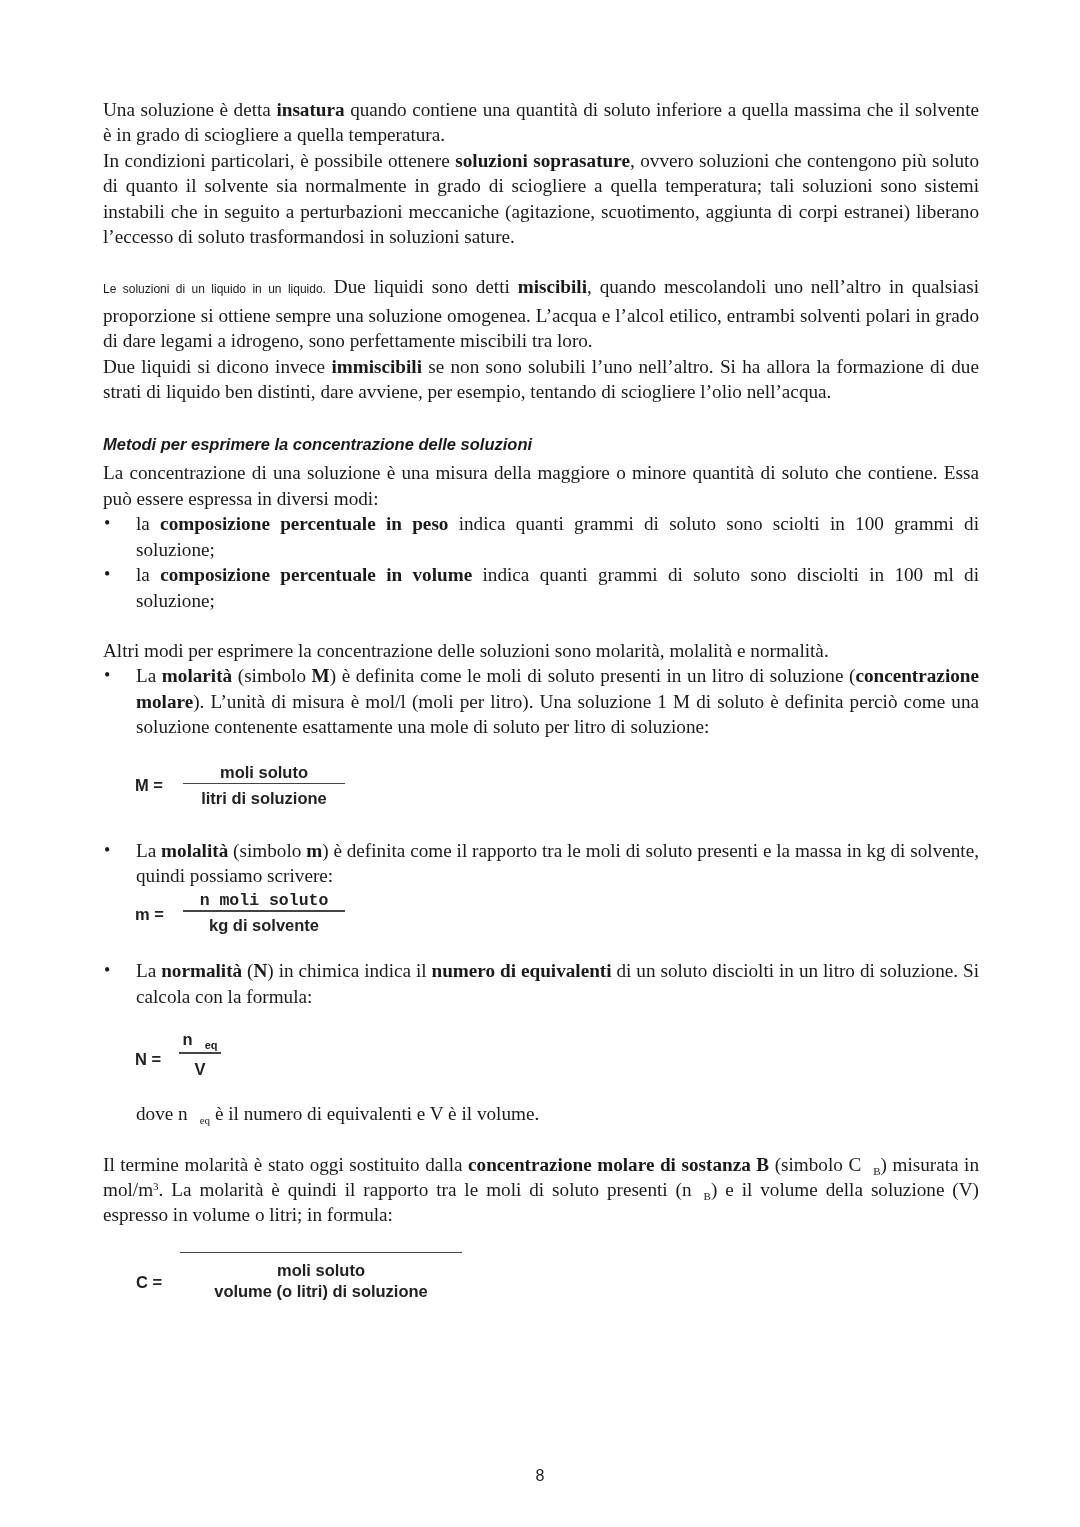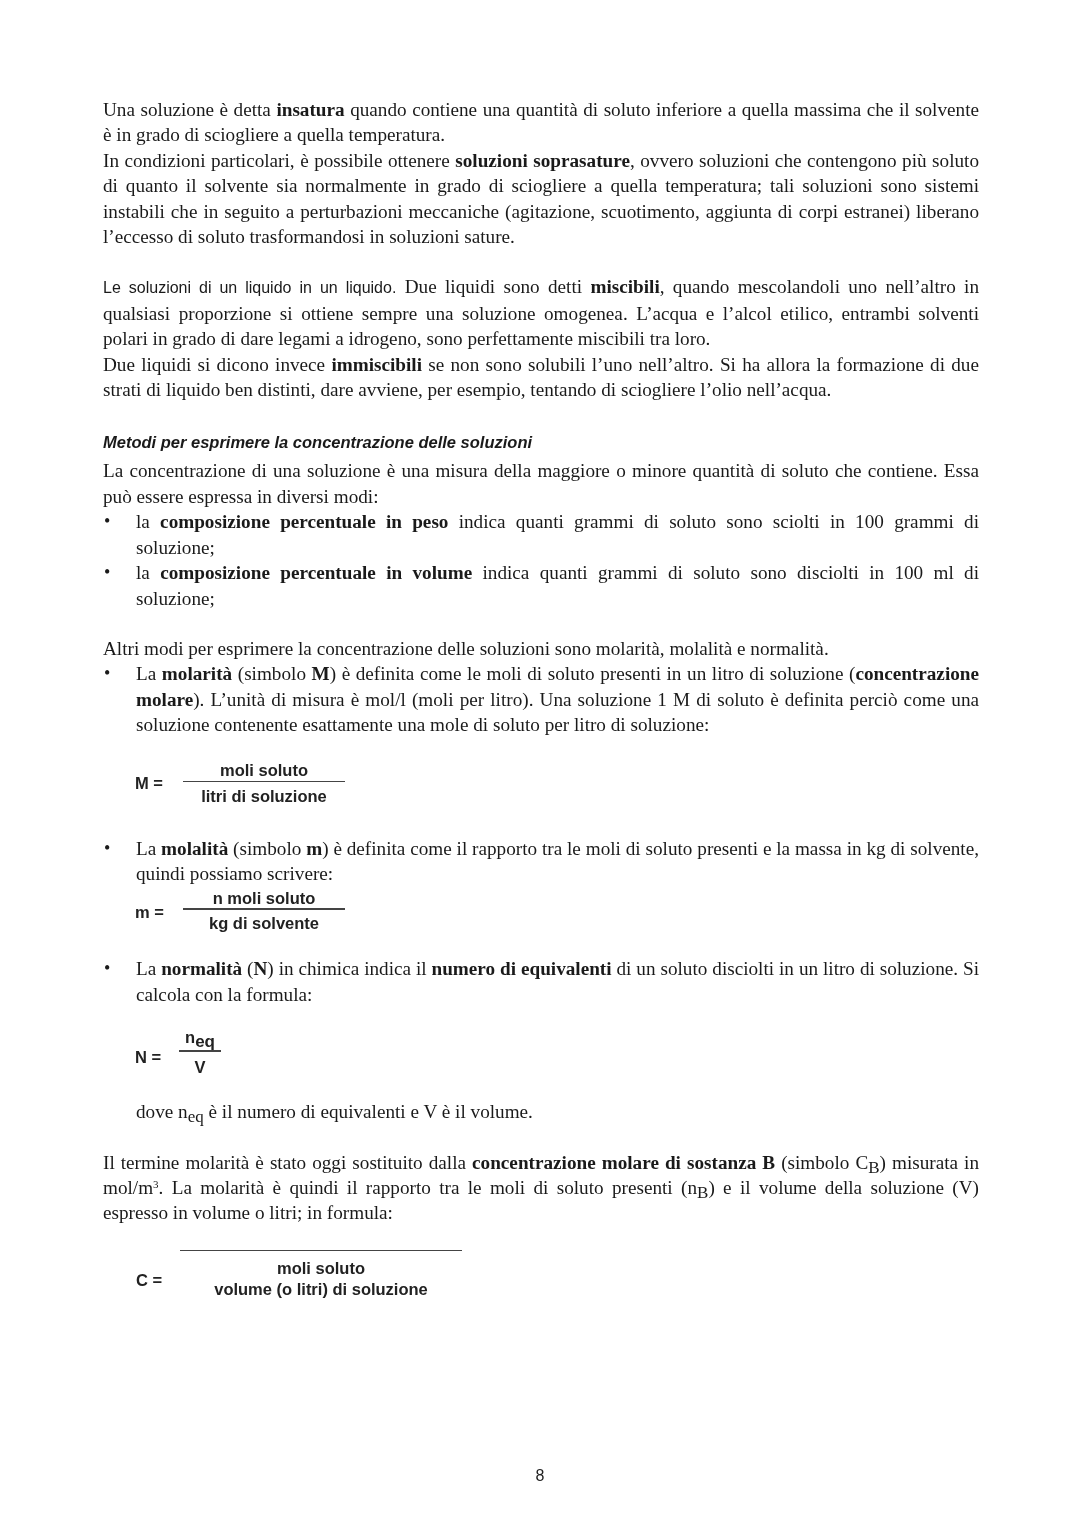--- a/index.html
+++ b/index.html
@@ -6,41 +6,41 @@
     body { width: 1080px; height: 1527px; position: relative; overflow: hidden; }
     .page {
       position: absolute; left: 103px; top: 97px; width: 876px;
       font-family: "Liberation Serif", "DejaVu Serif", serif;
       font-size: 19.2px; line-height: 25.4px; color: #1a1a1a;
       text-align: justify;
     }
     p { margin: 0; }
     b { font-weight: bold; }
     .gap-lg { height: 25px; }
-    .sans-lead { font-family: "Liberation Sans", "DejaVu Sans", sans-serif; font-size: 16px; letter-spacing: 0; }
+    .sans-lead { font-family: "Liberation Sans", "DejaVu Sans", sans-serif; font-size: 12px; letter-spacing: 0; }
     .heading {
       font-family: "Liberation Sans", "DejaVu Sans", sans-serif;
       font-weight: bold; font-size: 16.5px; line-height: 20px;
       margin: 0 0 6px 0; color: #1a1a1a; font-style: italic;
     }
     ul.bullets { list-style: none; margin: 0; padding: 0; }
     ul.bullets li { position: relative; padding-left: 33px; }
     ul.bullets li::before {
       content: "\2022"; position: absolute; left: 1px; top: 0; font-size: 18px;
     }
     .indent { padding-left: 33px; }
     .formula {
       position: relative;
       font-family: "Liberation Sans", "DejaVu Sans", sans-serif;
       font-weight: bold; color: #222; font-size: 16.5px;
     }
     .formula .lhs { position: absolute; }
     .formula .num, .formula .den { position: absolute; text-align: center; }
     .formula .bar { position: absolute; height: 1.5px; background: #444; }
-    sub.s { font-size: 17px; vertical-align: -4px; line-height: 0; }
+    sub.s { font-size: 11px; vertical-align: -4px; line-height: 0; margin-left: 12px; }
     sup.s { font-size: 11px; vertical-align: 6px; line-height: 0; }
     .pageno {
       position: absolute; left: 0; width: 1080px; top: 1467px; text-align: center;
       font-family: "Liberation Sans", "DejaVu Sans", sans-serif; font-size: 16px; color: #222;
     }
   </style>
 </head>
 <body>
 
 <div class="page">
@@ -82,21 +82,21 @@
   </div>
 
   <div style="height:8px"></div>
 
   <ul class="bullets">
     <li><span>La </span><b>molalità</b><span> (simbolo </span><b>m</b><span>) è definita come il rapporto tra le moli di soluto presenti e la massa in kg di solvente, quindi possiamo scrivere:</span></li>
   </ul>
 
   <div class="formula" style="height:70px;">
     <span class="lhs" style="left:32px; top:14px;">m =</span>
-    <span class="num" style="left:80px; width:162px; top:0px;">n moli soluto</span>
+    <span class="num" style="left:80px; width:162px; top:0px;font-family:Liberation Mono, monospace;">n moli soluto</span>
     <div class="bar" style="left:80px; width:162px; top:22px;"></div>
     <span class="den" style="left:80px; width:162px; top:25px;">kg di solvente</span>
   </div>
 
 
   <ul class="bullets">
     <li><span>La </span><b>normalità</b><span> (</span><b>N</b><span>) in chimica indica il </span><b>numero di equivalenti</b><span> di un soluto disciolti in un litro di soluzione. Si calcola con la formula:</span></li>
   </ul>
 
   <div class="formula" style="height:92px;">

